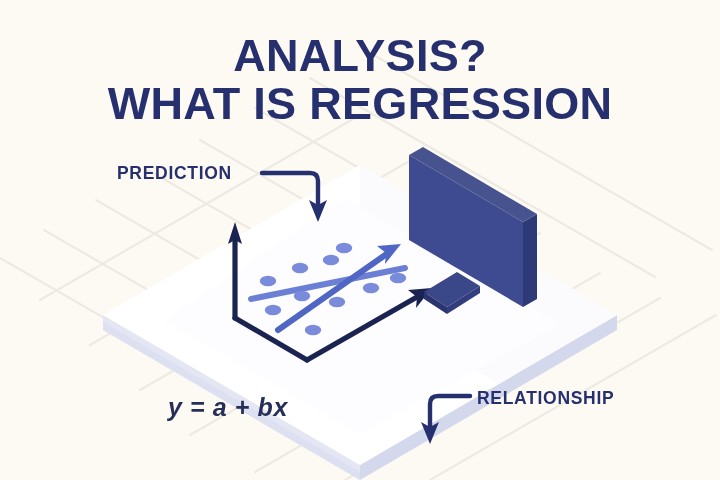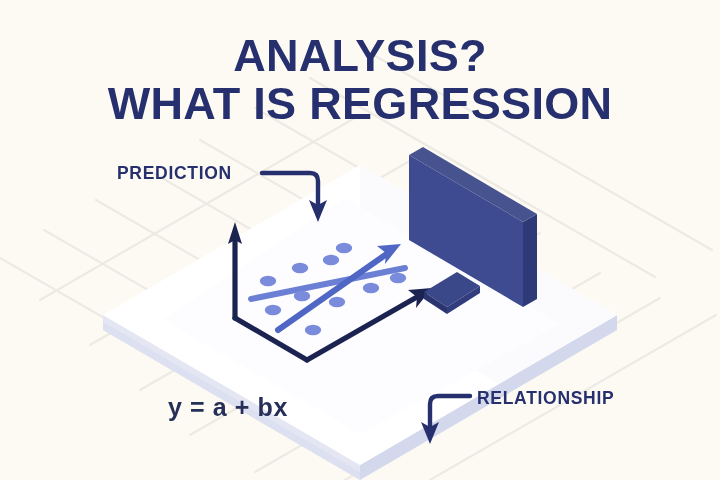--- a/index.html
+++ b/index.html
@@ -49,20 +49,21 @@
     white-space: nowrap;
     font-family: "Liberation Sans", sans-serif;
   }
   #label-prediction { left: 117px; top: 163px; }
   #label-relationship { left: 477px; top: 388px; }
   #formula {
     position: absolute;
     left: 168px;
     top: 393px;
     color: #262F57;
+    font-style: italic;
     font-weight: bold;
     font-size: 25px;
     letter-spacing: 0.6px;
     white-space: nowrap;
     font-family: "Liberation Sans", sans-serif;
   }
 </style>
 </head>
 <body>
 

